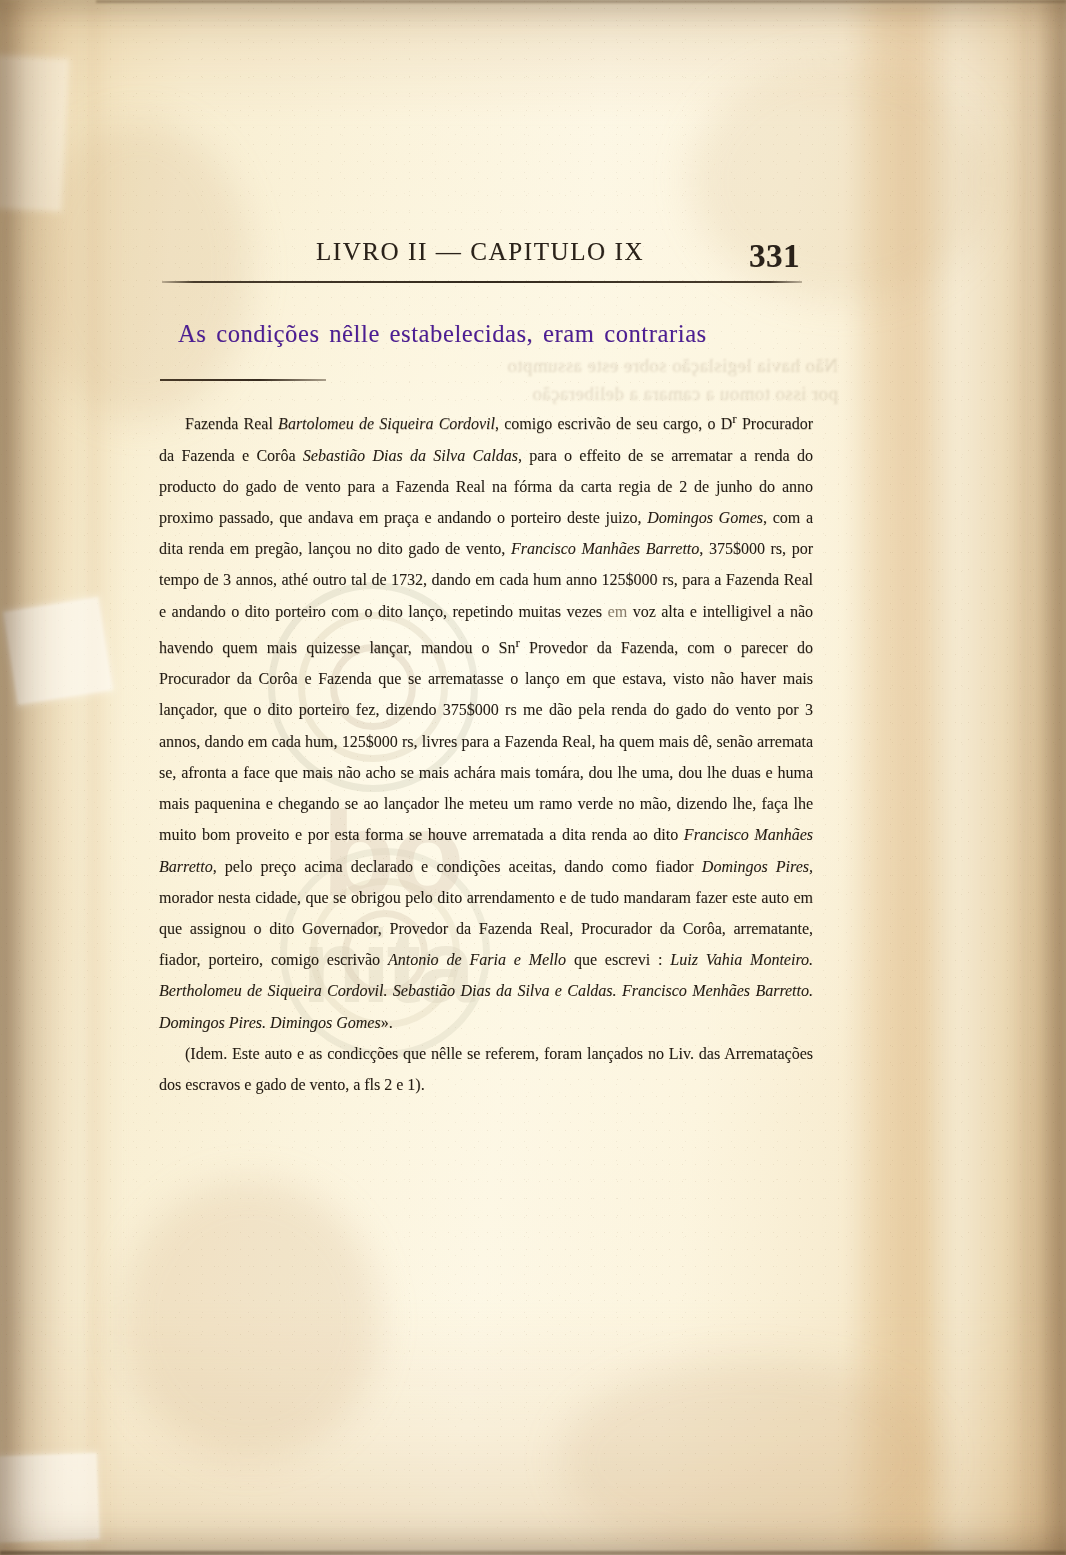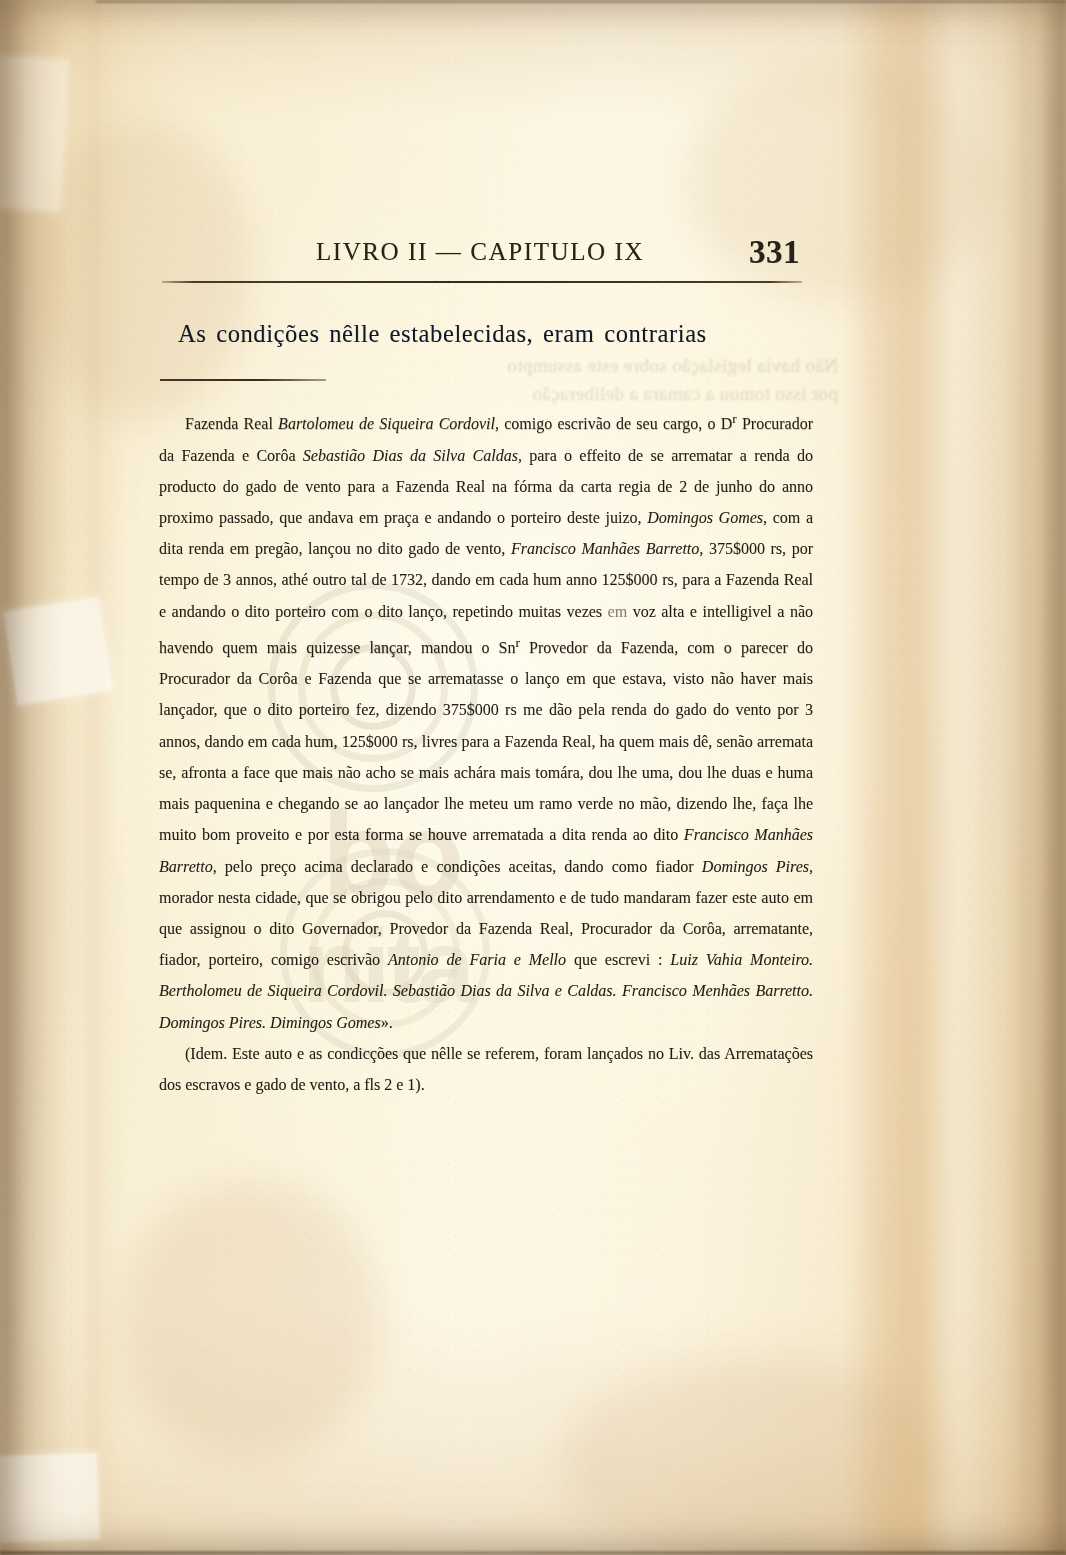--- a/index.html
+++ b/index.html
@@ -229,21 +229,21 @@
     inset: 0;
     color: #241d15;
   }
 
   .running-head {
     position: absolute;
     left: 160px;
     top: 238px;
     width: 640px;
     display: flex;
-    align-items: center;
+    align-items: flex-start;
     justify-content: center;
     font-size: 25px;
     letter-spacing: 1.6px;
     color: #2a221a;
     text-shadow: 0.4px 0.3px 0 rgba(60,46,30,0.30);
   }
   .running-head .rh-title { white-space: nowrap; }
   .running-head .rh-page {
     position: absolute;
     right: 0;
@@ -267,21 +267,21 @@
   }
 
   .section-title {
     position: absolute;
     left: 178px;
     top: 320px;
     width: 640px;
     font-size: 24.5px;
     letter-spacing: 0.6px;
     word-spacing: 3px;
-    color: #0f172a;
+    color: #4c1d95;
     text-shadow: 0.4px 0.3px 0 rgba(60,46,30,0.28);
   }
 
   .rule-short {
     position: absolute;
     left: 160px;
     top: 379px;
     width: 166px;
     height: 2px;
     background: linear-gradient(90deg,

